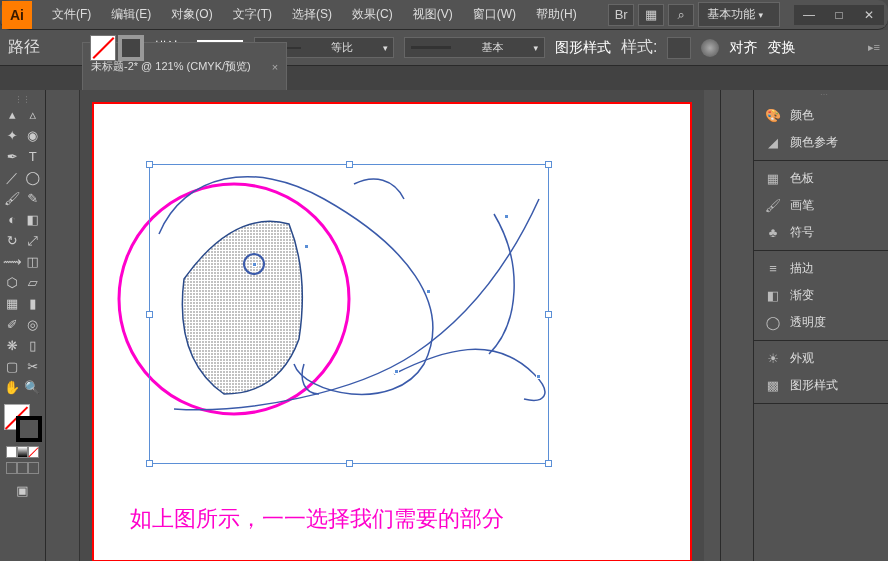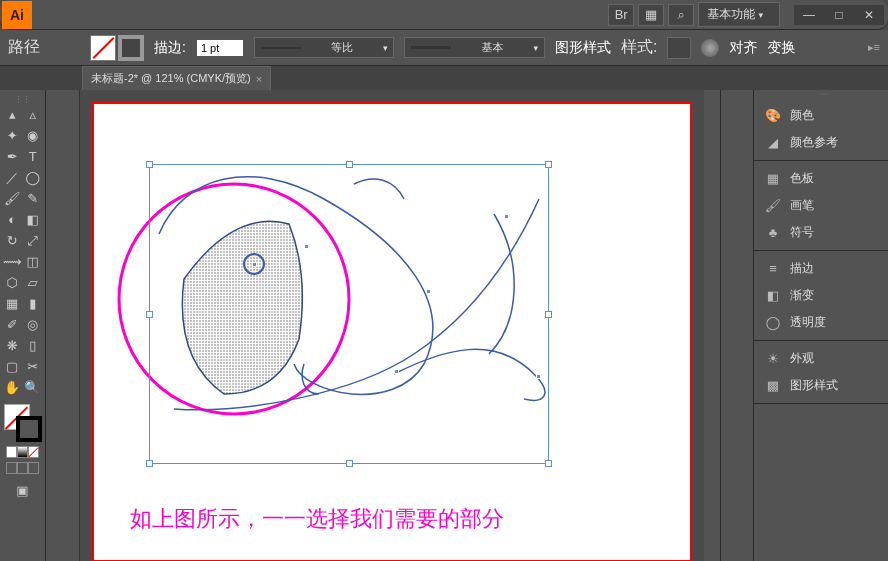--- a/index.html
+++ b/index.html
@@ -22,21 +22,21 @@
 .cb-swatch { width: 26px; height: 26px; border: 1px solid #777; position: relative; }
 .cb-swatch-none { background: #fff; }
 .cb-swatch-none::after { content: ''; position: absolute; width: 120%; height: 2px; background: red; transform: rotate(-45deg); top: 48%; left: -10%; }
 .cb-field { background: #fff; border: 1px solid #555; color: #000; font-size: 11px; padding: 2px 4px; width: 48px; }
 .cb-select { background: #444; border: 1px solid #666; color: #ddd; font-size: 11px; padding: 2px 6px; display: flex; align-items: center; gap: 30px; }
 .cb-orange { color: #ffffff; font-size: 14px; }
 .cb-boxicon { width: 24px; height: 22px; border: 1px solid #666; background: #444; }
 
 
 .tabbar { height: 24px; background: #424242; display: flex; align-items: flex-end; padding-left: 82px; }
-.tab { background: #555; color: #ddd; font-size: 11px; padding: 4px 8px; display: flex; align-items: center; gap: 5px; border-top: 1px solid #666; border-left: 1px solid #666; border-right: 1px solid #666; }
+.tab { background: #555; color: #ddd; font-size: 11px; padding: 16px 8px; display: flex; align-items: center; gap: 21px; border-top: 1px solid #666; border-left: 1px solid #666; border-right: 1px solid #666; }
 .tab-close { color: #aaa; font-size: 11px; cursor: pointer; }
 
 
 .main { display: flex; height: calc(561px - 30px - 36px - 24px); }
 
 
 .tools { width: 46px; background: #535353; border-right: 1px solid #2a2a2a; display: flex; flex-direction: column; padding: 4px 2px; }
 .tool-row { display: flex; }
 .tool { width: 21px; height: 21px; display: flex; align-items: center; justify-content: center; color: #ccc; font-size: 13px; cursor: pointer; }
 .tool-grip { height: 10px; display: flex; align-items: center; justify-content: center; color: #888; font-size: 8px; }
@@ -76,20 +76,31 @@
 .panel-grip { height: 8px; display: flex; justify-content: center; color: #777; font-size: 8px; }
 
 
 .stroke-line { height: 2px; background: #333; width: 40px; }
 </style>
 </head>
 <body>
 
 <div class="titlebar">
   <div class="ai-logo">Ai</div>
+  <div class="menu-items">
+    <span class="menu-item">文件(F)</span>
+    <span class="menu-item">编辑(E)</span>
+    <span class="menu-item">对象(O)</span>
+    <span class="menu-item">文字(T)</span>
+    <span class="menu-item">选择(S)</span>
+    <span class="menu-item">效果(C)</span>
+    <span class="menu-item">视图(V)</span>
+    <span class="menu-item">窗口(W)</span>
+    <span class="menu-item">帮助(H)</span>
+  </div>
   <div class="menu-right">
     <div class="menu-icon">Br</div>
     <div class="menu-icon">▦</div>
     <div class="menu-icon">⌕</div>
     <div class="workspace-dd"><span>基本功能</span> <span style="font-size:9px">▾</span></div>
     <div class="window-btns">
       <div class="window-btn">—</div>
       <div class="window-btn">□</div>
       <div class="window-btn">✕</div>
     </div>

